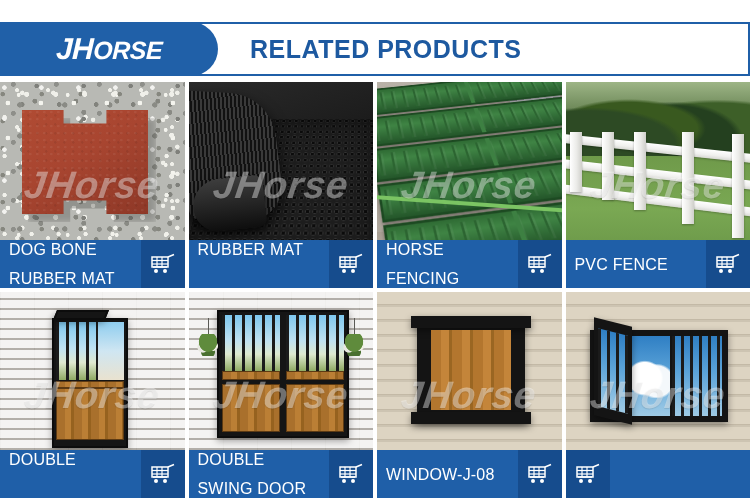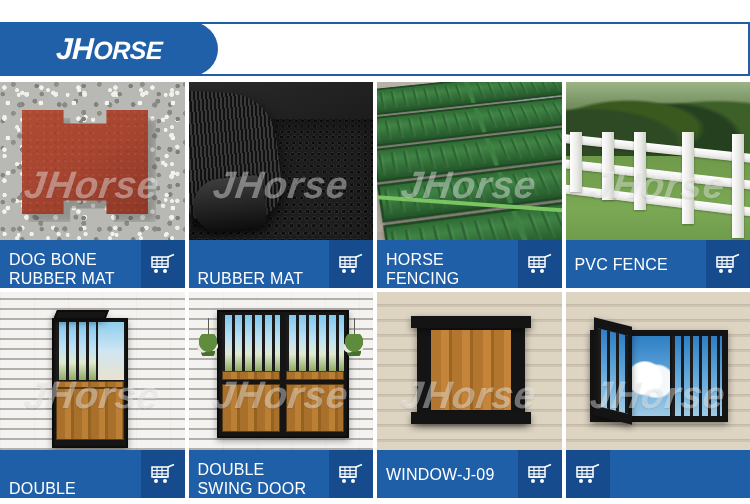--- a/index.html
+++ b/index.html
@@ -82,21 +82,21 @@
   }
   .label-bar {
     position: absolute; left: 0; bottom: 0;
     width: 100%; height: 48px;
     background: #1f5fa8;
     display: flex; align-items: stretch;
     z-index: 8;
   }
   .label-text {
     flex: 1 1 auto;
-    display: flex; flex-direction: column; justify-content: flex-end;
+    display: flex; flex-direction: column; justify-content: space-between;
     padding-left: 9px;
     color: #ffffff;
     font-size: 16px;
     font-weight: normal;
     line-height: 19px;
     letter-spacing: 0.2px;
   }
   .label-text.single { justify-content: center; }
   .cart-cell {
     flex: 0 0 44px;
@@ -348,20 +348,21 @@
 
 <div class="page">
 
   <div class="header">
     <div class="header-rule"></div>
 
     <div class="logo-plate">
       <span class="logo-text"><span>JH</span><span class="small">ORSE</span></span>
     </div>
 
+    <div class="header-title">RELATED PRODUCTS</div>
   </div>
 
   <div class="grid">
 
     <div class="card">
       <div class="photo">
         <div class="gravel"></div>
         <div class="dogbone-shadow"></div>
         <div class="dogbone"></div>
       </div>
@@ -558,21 +559,21 @@
       <div class="photo">
         <div class="siding"></div>
         <div class="win-frame" style="left:40px; top:26px; width:108px; height:104px;"></div>
         <div class="win-frame" style="left:34px; top:24px; width:120px; height:12px;"></div>
         <div class="win-frame" style="left:34px; top:120px; width:120px; height:12px;"></div>
         <div class="win-wood" style="left:54px; top:38px; width:80px; height:80px;"></div>
       </div>
       <div class="watermark">JHorse</div>
       <div class="label-bar">
         <div class="label-text single">
-          <span>WINDOW-J-09</span>
+          <span>WINDOW-J-08</span>
         </div>
         <div class="cart-cell">
           <svg class="cart-icon" width="26" height="22" viewBox="0 0 26 22">
             <rect x="2" y="4" width="16" height="10" fill="none" stroke="#fff" stroke-width="1.5"></rect>
             <line x1="2" y1="7.5" x2="18" y2="7.5" stroke="#fff" stroke-width="1.2"></line>
             <line x1="2" y1="11" x2="18" y2="11" stroke="#fff" stroke-width="1.2"></line>
             <line x1="7" y1="4" x2="7" y2="14" stroke="#fff" stroke-width="1.2"></line>
             <line x1="12" y1="4" x2="12" y2="14" stroke="#fff" stroke-width="1.2"></line>
             <path d="M18 4 L24 1.5" stroke="#fff" stroke-width="1.5" fill="none"></path>
             <line x1="3" y1="14" x2="17" y2="14" stroke="#fff" stroke-width="1.5"></line>

